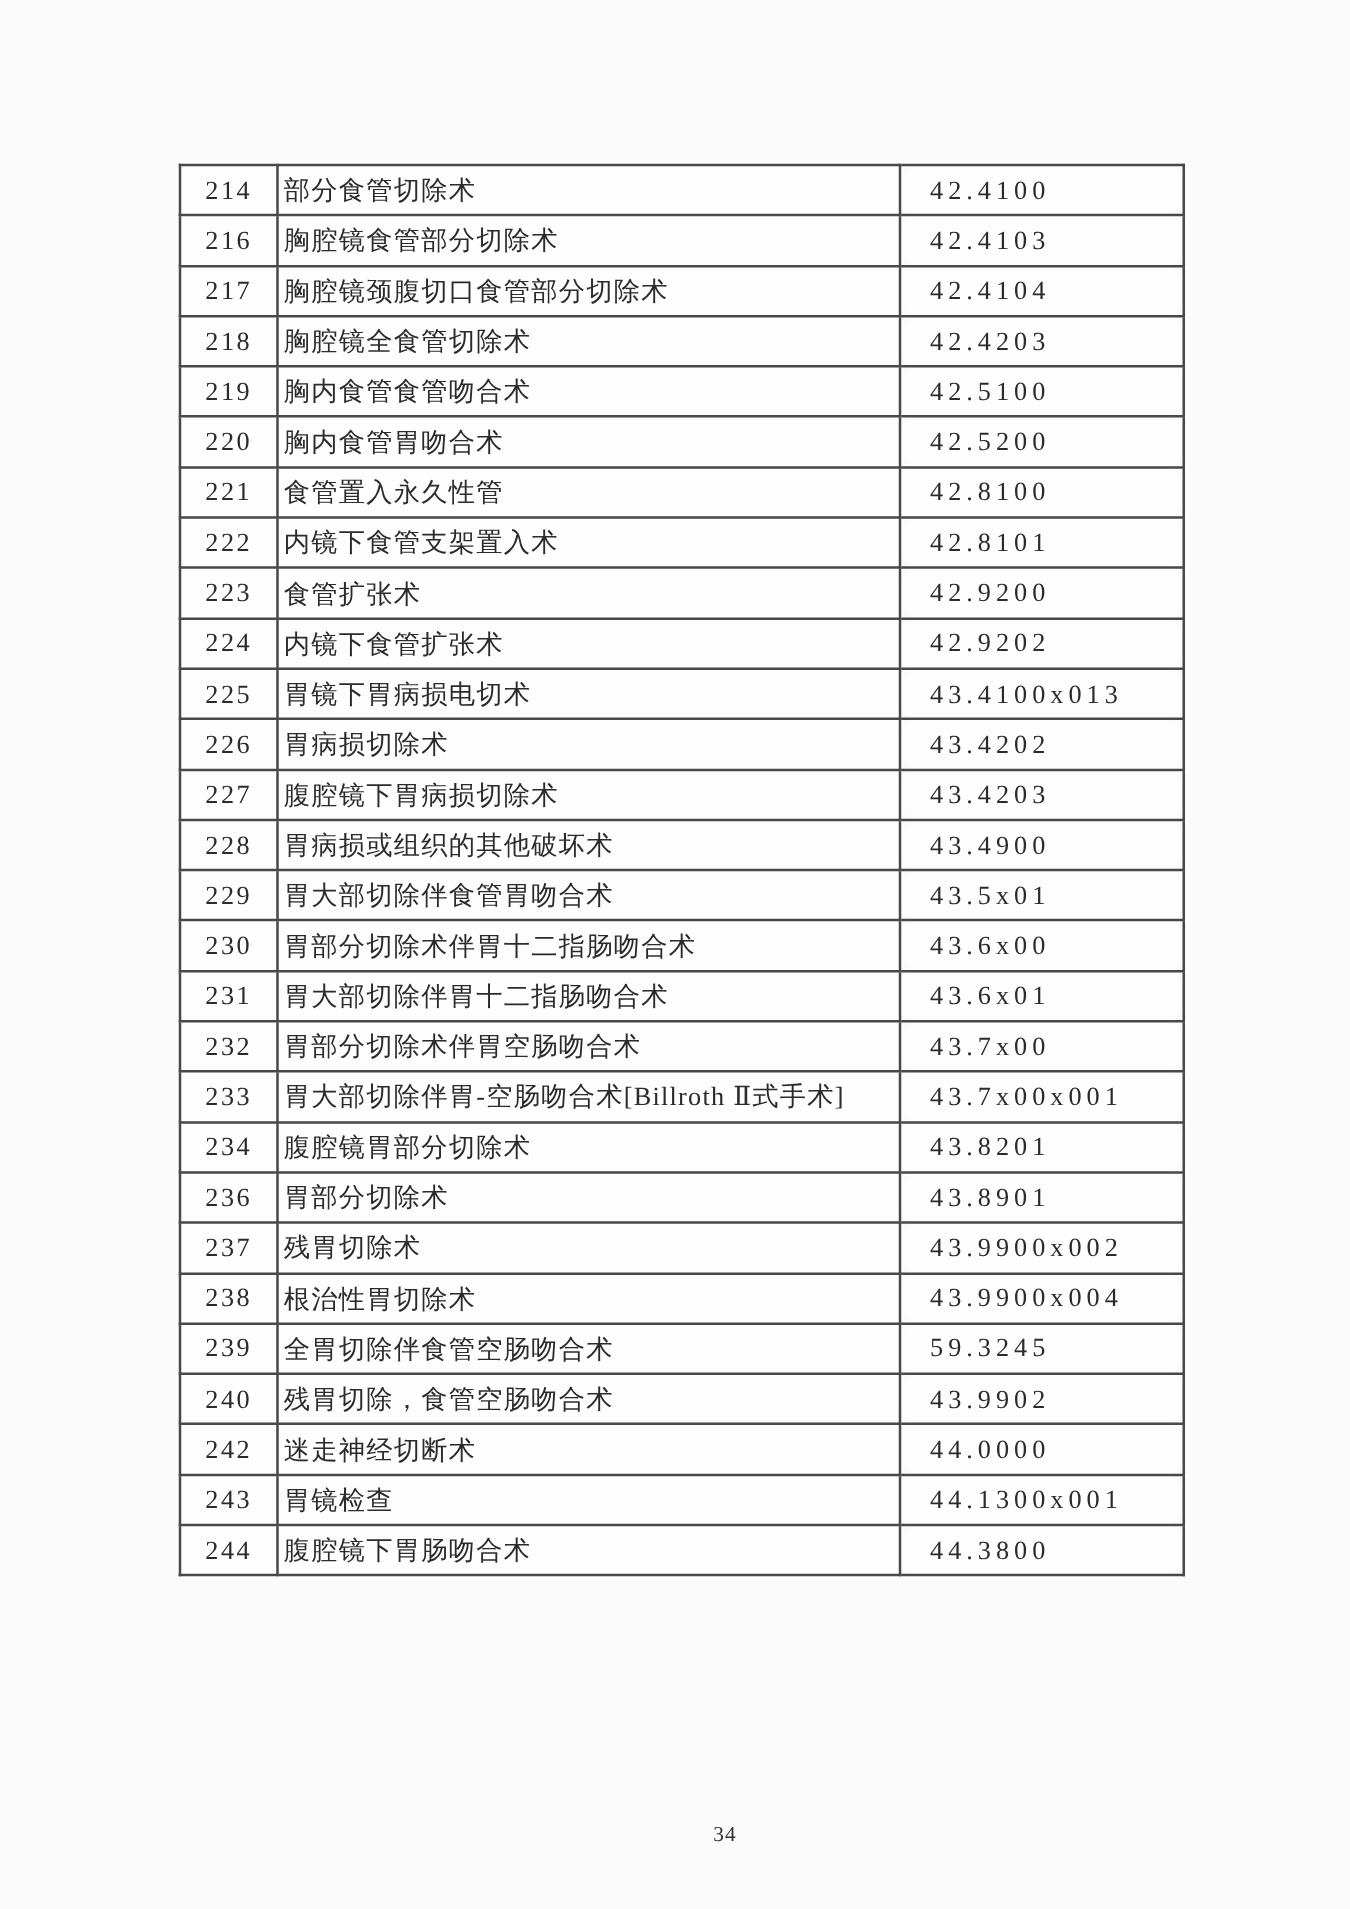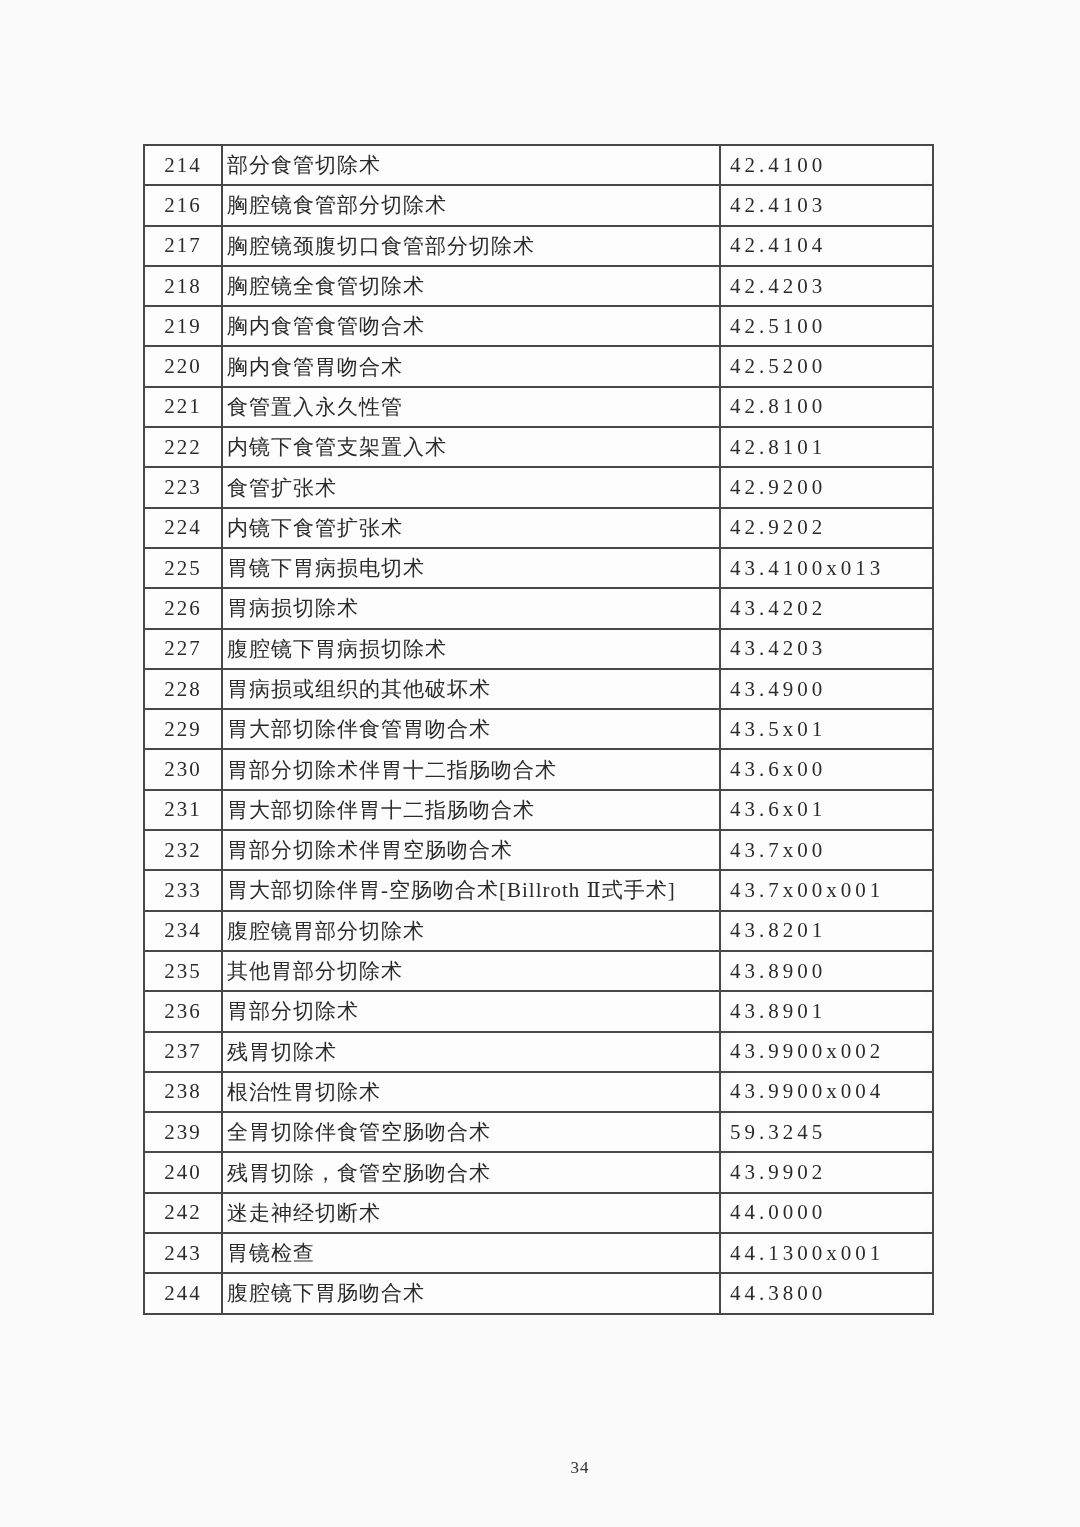--- a/index.html
+++ b/index.html
@@ -15,21 +15,20 @@
     color: #2b2b2b;
     overflow: hidden;
   }
   .proc-table {
     position: absolute;
     left: 143px;
     top: 131px;
     width: 766px;
     border-collapse: collapse;
     table-layout: fixed;
-    margin-top: 13px;
   }
   .proc-table td {
     border: 2px solid #484848;
     font-size: 21px;
     vertical-align: middle;
     background: #fdfdfd;
     overflow: hidden;
     white-space: nowrap;
   }
   .proc-table tr {
@@ -40,21 +39,21 @@
     text-align: center;
     letter-spacing: 2px;
   }
   .col-name {
     width: 491px;
     padding-left: 4px;
     letter-spacing: 1px;
   }
   .col-code {
     width: 201px;
-    padding-left: 9px;
+    padding-left: 23px;
     letter-spacing: 4px;
     border-radius: 17px;
   }
   .page-number {
     position: absolute;
     top: 1458px;
     left: 0;
     width: 1080px;
     text-align: center;
     font-size: 17px;
@@ -182,25 +181,20 @@
     <td class="col-name">胃大部切除伴胃-空肠吻合术[Billroth Ⅱ式手术]</td>
     <td class="col-code">43.7x00x001</td>
   </tr>
 
   <tr>
     <td class="col-no">234</td>
     <td class="col-name">腹腔镜胃部分切除术</td>
     <td class="col-code">43.8201</td>
   </tr>
 
-  <tr>
-    <td class="col-no">235</td>
-    <td class="col-name">其他胃部分切除术</td>
-    <td class="col-code">43.8900</td>
-  </tr>
 
   <tr>
     <td class="col-no">236</td>
     <td class="col-name">胃部分切除术</td>
     <td class="col-code">43.8901</td>
   </tr>
 
   <tr>
     <td class="col-no">237</td>
     <td class="col-name">残胃切除术</td>

